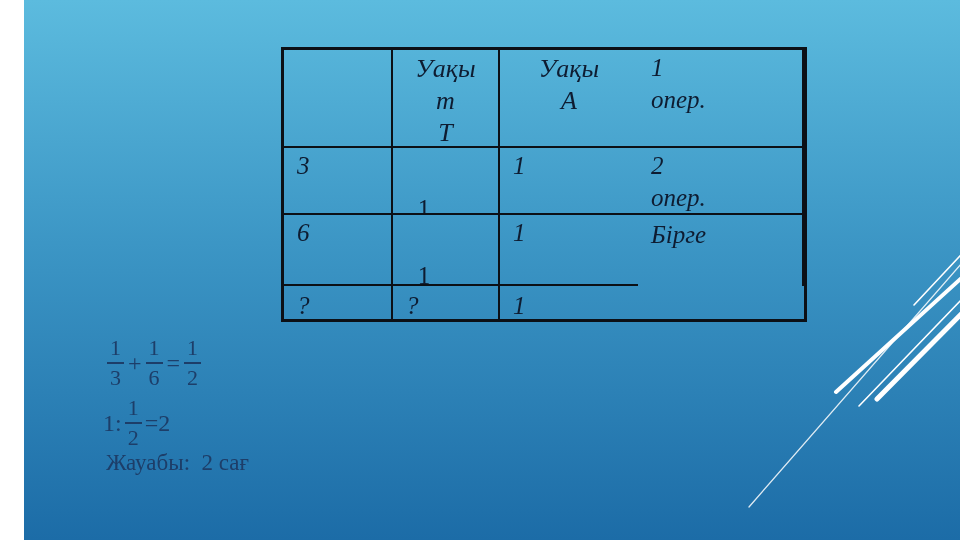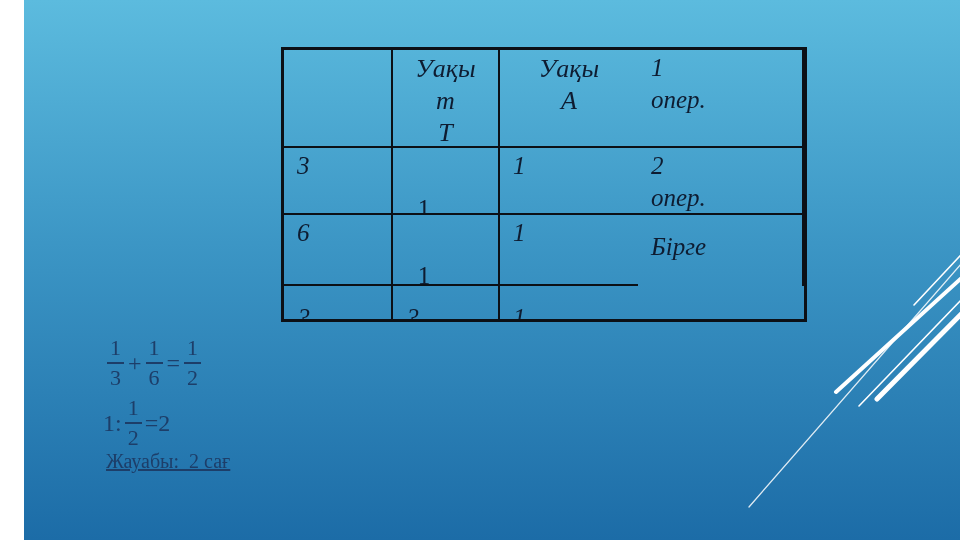--- a/index.html
+++ b/index.html
@@ -34,35 +34,35 @@
     box-sizing:border-box;
     border-right:2.5px solid var(--border);
     border-bottom:2.5px solid var(--border);
     white-space:pre-line;
     overflow:hidden;
   }
   .cell.lastcol{border-right:none;}
   .cell.lastrow{border-bottom:none;}
   .hc{text-align:center;font-size:26px;line-height:32px;padding-top:3px;}
   .bc{font-size:25px;line-height:32px;padding:2px 0 0 13px;}
-  .sm{line-height:29px;padding-top:17px;}
+  .sm{line-height:29px;padding-top:5px;}
   .fc{padding:4px 0 0 19px;}
   .tfrac{display:inline-block;text-align:center;min-width:24px;font-size:25px;line-height:1.04;font-style:normal;}
   .tfrac .num{display:block;border-bottom:2.5px solid var(--table-ink);padding:0 2px 1px;}
 
   
   .sol{position:absolute;color:var(--sol-ink);}
   .eq{display:flex;align-items:center;font-size:24px;}
   .sfrac{display:inline-block;text-align:center;min-width:17px;font-size:22px;line-height:1;}
   .sfrac .num{display:block;border-bottom:2px solid var(--sol-ink);padding:0 2px 3px;}
   .sfrac .den{display:block;padding-top:3px;}
   .op{padding:0 4px;}
   .lead{padding-right:3px;}
   .res{padding-left:3px;}
-  .answer{position:absolute;left:82px;top:450px;font-size:20px;color:var(--sol-ink);white-space:pre;text-decoration:underline;}
+  .answer{position:absolute;left:82px;top:450px;font-size:23px;color:var(--sol-ink);white-space:pre;}
 </style>
 </head>
 <body>
 
 <div class="slide">
 
   <svg class="decor" width="960" height="540" viewBox="0 0 960 540" fill="none">
     <line x1="890" y1="305" x2="962" y2="228" stroke="#ffffff" stroke-width="1.6" stroke-linecap="round"></line>
     <line x1="725" y1="507" x2="958" y2="240" stroke="#ffffff" stroke-width="1.3" stroke-linecap="round" opacity="0.85"></line>
     <line x1="812" y1="392" x2="964" y2="254" stroke="#ffffff" stroke-width="4" stroke-linecap="round"></line>

